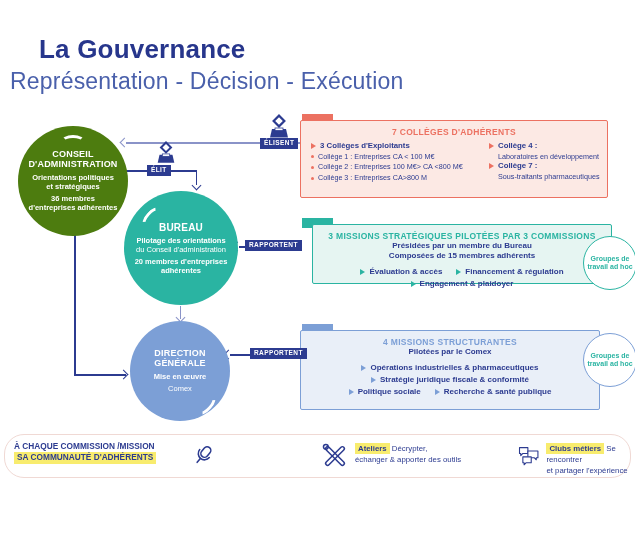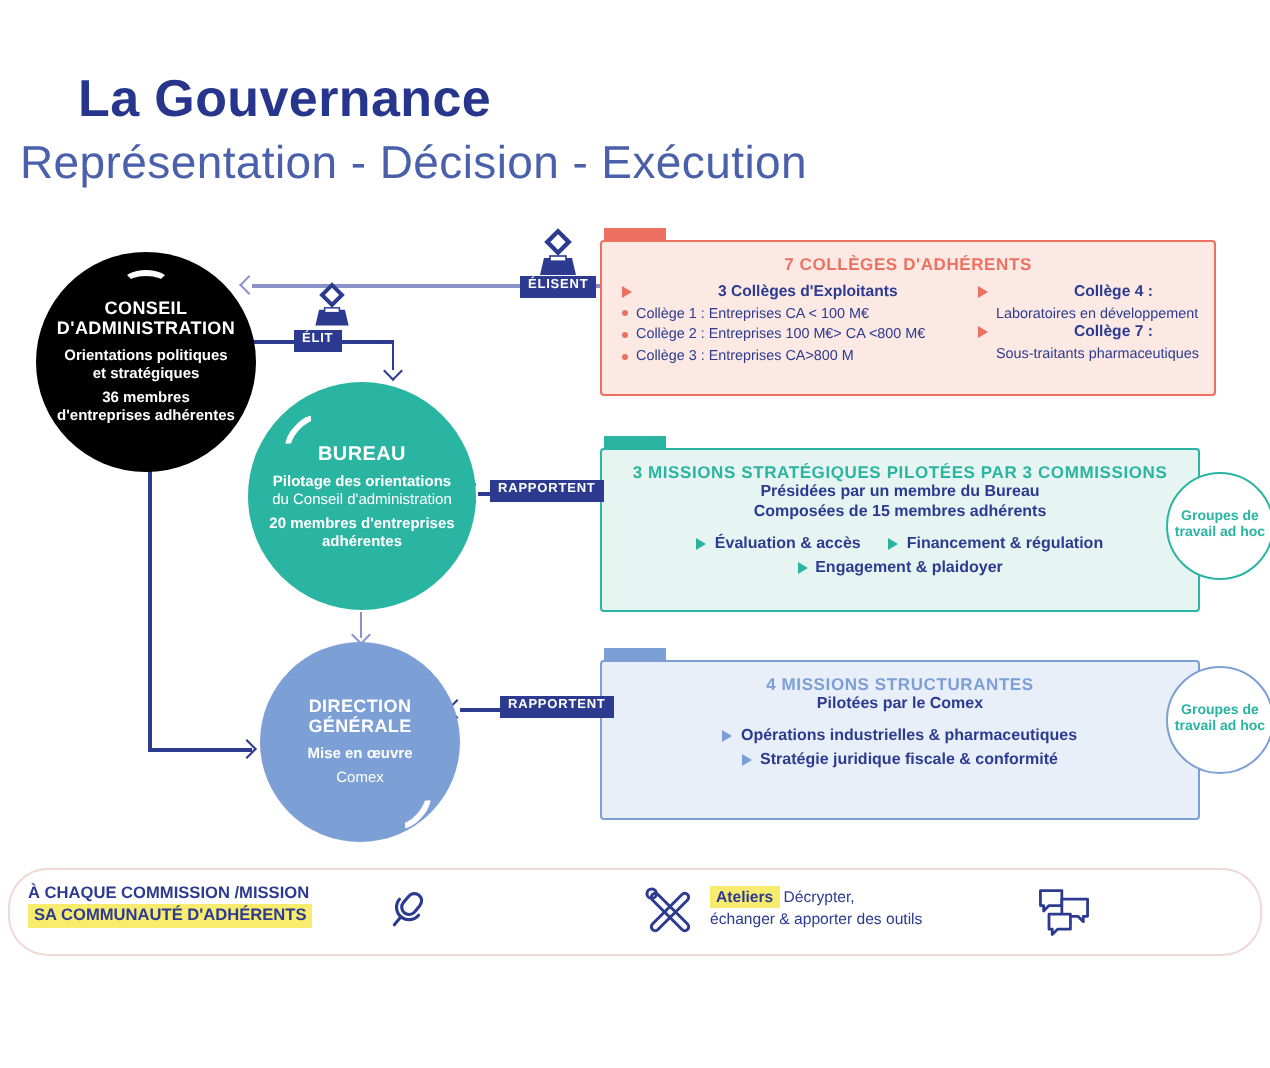--- a/index.html
+++ b/index.html
@@ -5,21 +5,21 @@
   * { margin:0; padding:0; box-sizing:border-box; }
   body { background:#fff; font-family:"Liberation Sans", sans-serif; }
   .canvas { position:relative; width:635px; height:534px; background:#fff; overflow:hidden; }
 
   .title { position:absolute; left:10px; top:34px; font-size:26px; font-weight:bold; color:#27368c; letter-spacing:.2px;margin-left:29px; }
   .subtitle { position:absolute; left:10px; top:68px; font-size:23px; color:#4a60ab; letter-spacing:.2px; }
 
   
   .circle { position:absolute; border-radius:50%; color:#fff; text-align:center;
             display:flex; flex-direction:column; align-items:center; justify-content:center; padding:0 10px; }
-  .circle-conseil { left:18px; top:126px; width:110px; height:110px; background:#000000; }
+  .circle-conseil { left:18px; top:126px; width:110px; height:110px; background:#4d7c0f; }
   .circle-bureau  { left:124px; top:191px; width:114px; height:114px; background:#2ab4a2; }
   .circle-direction { left:130px; top:321px; width:100px; height:100px; background:#7c9fd6; }
   .c-title { font-weight:bold; font-size:9px; line-height:1.1; letter-spacing:.2px; }
   .circle-bureau .c-title { font-size:10px; }
   .c-sub { font-size:7.5px; line-height:1.2; margin-top:3px; }
   .c-bold { font-weight:bold; }
   .arc { position:absolute; width:24px; height:13px; border:3.5px solid transparent;
          border-top:3.5px solid #fff; border-radius:50%; }
   .arc-conseil { top:9px; left:43px; }
   .arc-bureau { top:20px; left:16px; transform:rotate(-48deg); }
@@ -38,21 +38,21 @@
   .chev-navy { border-color:#2c3b90; }
   .chev-peri { border-color:#8a93c8; }
   .tag { position:absolute; background:#2c3b90; color:#fff; font-size:6.5px; font-weight:bold;
          letter-spacing:.4px; padding:2px 4px; line-height:1; white-space:nowrap; z-index:5; }
   .ballot { position:absolute; z-index:5; }
 
   
   .tab { position:absolute; width:31px; height:10px; z-index:1; }
   .box { position:absolute; border-radius:2px; z-index:2; text-align:center; }
   .box-pink { left:300px; top:120px; width:308px; height:78px; background:#fce9e4; border:1.5px solid #ec7161; }
-  .box-teal { left:300px; top:224px; width:300px; height:82px; background:#e6f5f2; border:1.5px solid #2ab4a2; }
+  .box-teal { left:312px; top:224px; width:300px; height:60px; background:#e6f5f2; border:1.5px solid #2ab4a2; }
   .box-blue { left:300px; top:330px; width:300px; height:80px; background:#e9eff8; border:1.5px solid #7c9fd6; }
   .tab-pink { left:302px; top:114px; background:#ec7161; }
   .tab-teal { left:302px; top:218px; background:#2ab4a2; }
   .tab-blue { left:302px; top:324px; background:#7c9fd6; }
   .box-title { font-weight:bold; font-size:8.5px; letter-spacing:.3px; margin-top:6px; }
   .box-pink .box-title { color:#ec7161; }
   .box-teal .box-title { color:#2ab4a2; }
   .box-blue .box-title { color:#7c9fd6; }
   .lead { color:#2c3b90; font-weight:bold; font-size:8px; line-height:1.25; }
   .bullet-row { display:flex; justify-content:center; gap:14px; margin-top:3px; color:#2c3b90;
@@ -60,21 +60,21 @@
   .bullet-item { display:inline-flex; align-items:center; white-space:nowrap; }
   .tri { display:inline-block; width:0; height:0; border-top:3.5px solid transparent;
          border-bottom:3.5px solid transparent; border-left:5px solid; margin-right:4px; }
   .tri-coral { border-left-color:#ec7161; }
   .tri-teal { border-left-color:#2ab4a2; }
   .tri-blue { border-left-color:#7c9fd6; }
 
   .pink-cols { display:flex; text-align:left; padding:4px 4px 0 10px; }
   .pink-col-left { flex:0 0 178px; }
   .pink-col-right { flex:1; }
-  .pink-head { display:flex; align-items:center; color:#2c3b90; font-weight:bold; font-size:7.8px; line-height:1.35; white-space:nowrap;gap:39px; }
+  .pink-head { display:flex; align-items:center; color:#2c3b90; font-weight:bold; font-size:7.8px; line-height:1.35; white-space:nowrap; }
   .pink-item { display:flex; align-items:center; color:#2c3b90; font-size:7.2px; line-height:1.5; white-space:nowrap; }
   .pink-text { color:#2c3b90; font-size:7.2px; line-height:1.35; padding-left:9px; white-space:nowrap; }
   .dot { display:inline-block; width:3px; height:3px; border-radius:50%; background:#ec7161; margin-right:4px; flex:0 0 3px; }
 
   
   .badge { position:absolute; width:54px; height:54px; border-radius:50%; background:#fff; z-index:6;
            display:flex; align-items:center; justify-content:center; text-align:center;
            color:#2ab4a2; font-weight:bold; font-size:7px; line-height:1.2; }
   .badge-teal { left:583px; top:236px; border:1.5px solid #2ab4a2; }
   .badge-blue { left:583px; top:333px; border:1.5px solid #7c9fd6; }
@@ -225,20 +225,30 @@
           <span class="tri tri-blue"></span>
           <span>Opérations industrielles &amp; pharmaceutiques</span>
         </span>
     </div>
     <div class="bullet-row">
       <span class="bullet-item">
           <span class="tri tri-blue"></span>
           <span>Stratégie juridique fiscale &amp; conformité</span>
         </span>
     </div>
+    <div class="bullet-row">
+      <span class="bullet-item">
+          <span class="tri tri-blue"></span>
+          <span>Politique sociale</span>
+        </span>
+      <span class="bullet-item">
+          <span class="tri tri-blue"></span>
+          <span>Recherche &amp; santé publique</span>
+        </span>
+    </div>
   </div>
 
   <div class="badge badge-teal">
       <span>Groupes de travail ad hoc</span>
     </div>
   <div class="badge badge-blue">
       <span>Groupes de travail ad hoc</span>
     </div>
 
   <div class="footer">
@@ -269,16 +279,21 @@
         <span>échanger &amp; apporter des outils</span>
       </div>
     </div>
 
     <div class="f-item f-item-3">
       <svg class="f-icon" width="30" height="30" viewBox="0 0 28 26" fill="#fff" stroke="#2c3b90" stroke-width="1.3" stroke-linejoin="round">
         <path d="M3 3 h10 v7 h-6 l-2.5 2.5 v-2.5 h-1.5 z"></path>
         <path d="M13 7 h12 v8 h-2 v2.5 l-2.5-2.5 h-7.5 z"></path>
         <path d="M7 14 h10 v7 h-6 l-2.5 2.5 v-2.5 h-1.5 z"></path>
       </svg>
+      <div class="f-text">
+        <span class="f-tag">Clubs métiers</span>
+        <span>Se rencontrer</span><br>
+        <span>et partager l'expérience</span>
+      </div>
     </div>
   </div>
 
 </div>
 
 </body></html>

